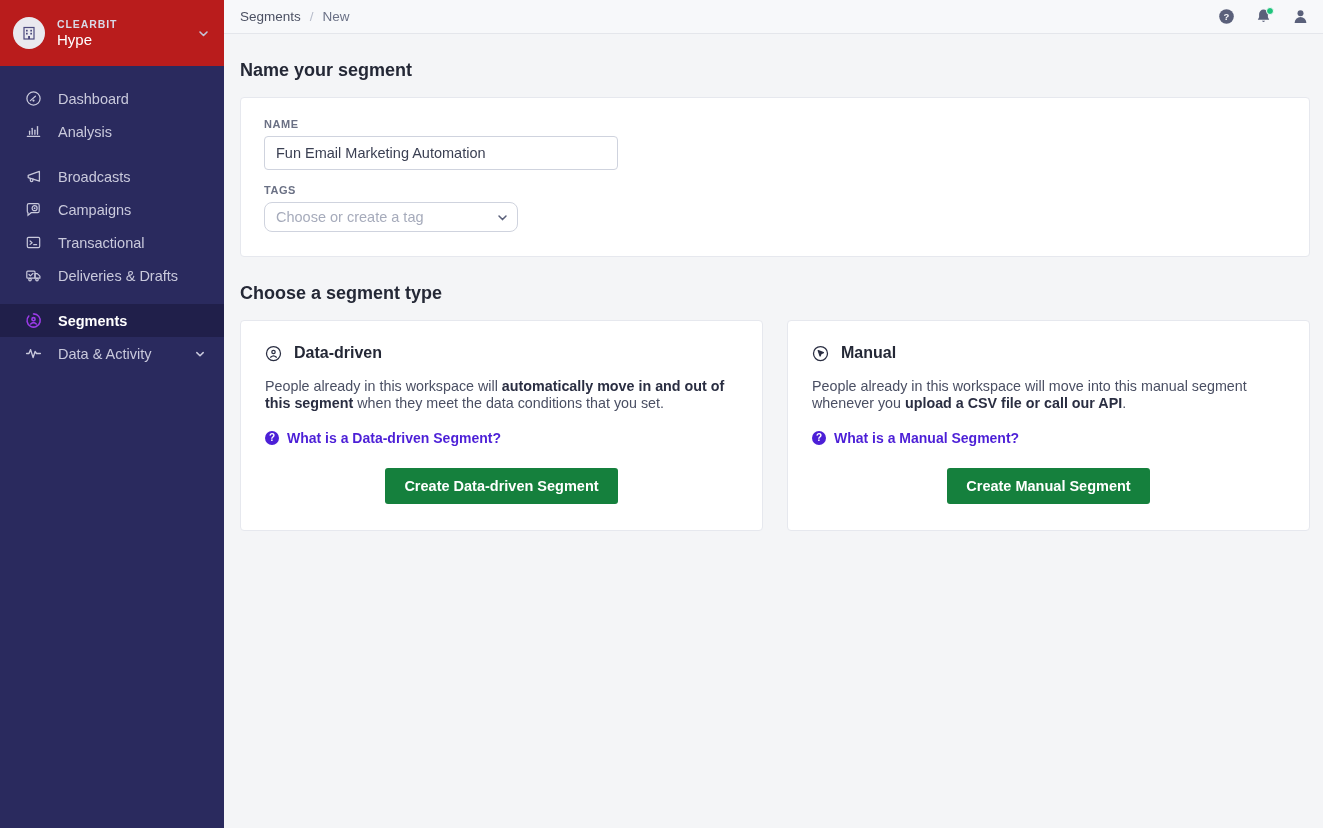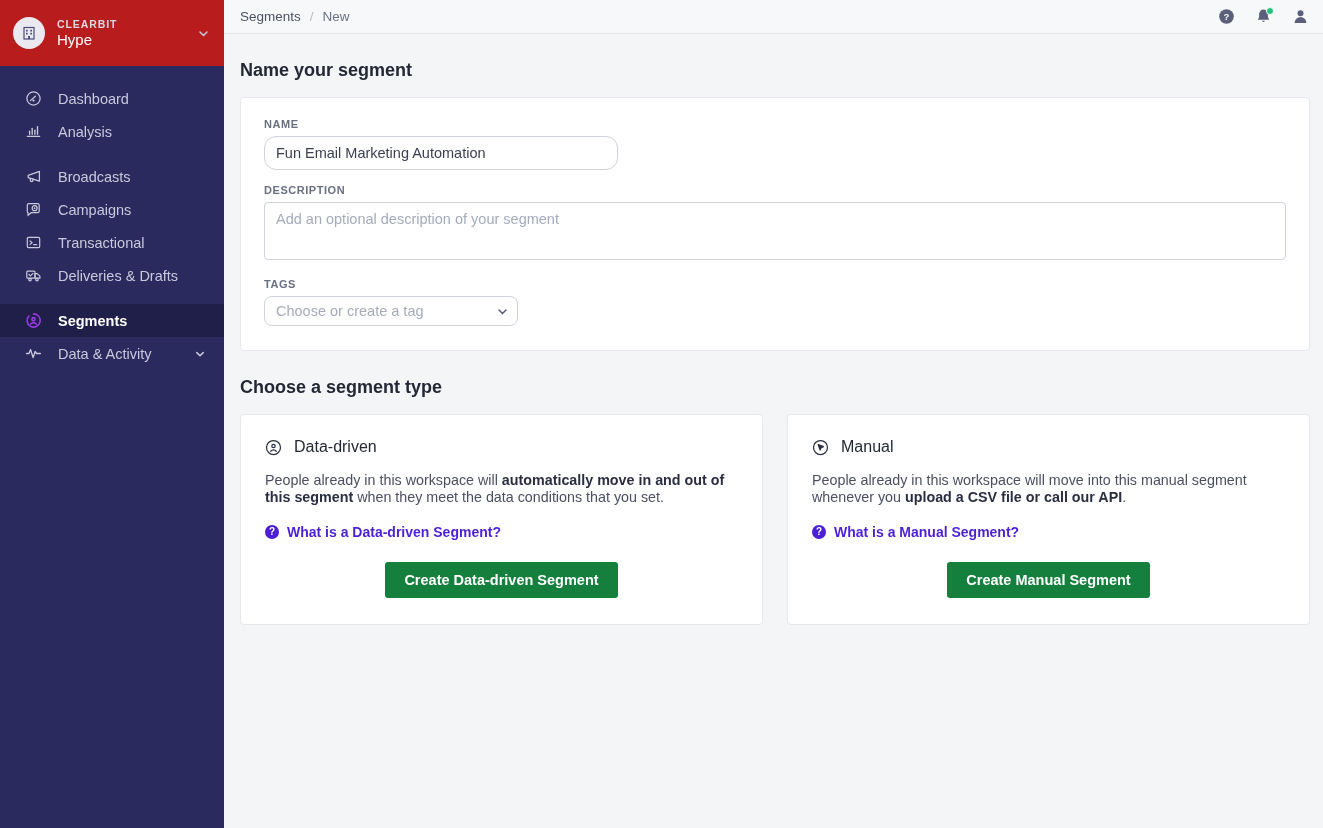--- a/index.html
+++ b/index.html
@@ -84,21 +84,21 @@
     border-radius: 4px;
   }
 
   .form-card { padding: 20px 23px 24px 23px; }
   .fld-label {
     font-size: 11px; font-weight: bold; letter-spacing: .55px;
     color: #6A7084; text-transform: uppercase; margin-bottom: 6px;
   }
   .txt-input {
     width: 354px; height: 34px;
-    border: 1px solid #CFD3DE; border-radius: 12px;
+    border: 1px solid #CFD3DE; border-radius: 4px;
     padding: 0 11px; font-size: 14.5px; color: #3A3F52;
     font-family: "Liberation Sans", sans-serif;
     background: #FFFFFF; outline: none;
   }
   .txt-area {
     width: 100%; height: 58px;
     border: 1px solid #CFD3DE; border-radius: 4px;
     padding: 8px 11px; font-size: 14.5px; color: #3A3F52;
     font-family: "Liberation Sans", sans-serif; resize: none; outline: none;
   }
@@ -115,21 +115,21 @@
   }
   .sel-chev {
     position: absolute; right: 9px; top: 0; height: 30px;
     display: flex; align-items: center; color: #5A607A; pointer-events: none;
   }
 
   .types { display: flex; gap: 24px; margin-top: 0; }
   .type-card { flex: 1; padding: 23px 24px 26px 24px; }
   .type-head { display: flex; align-items: center; gap: 12px; margin-bottom: 16px; }
   .type-head .ic { width: 17px; height: 17px; color: #2A2E42; display: flex; align-items: center; justify-content: center; }
-  .type-name { font-size: 16px; font-weight: normal; color: #242836; }
+  .type-name { font-size: 16px; font-weight: bold; color: #242836; }
   .type-desc { font-size: 14.3px; line-height: 17px; color: #4A4F63; }
   .type-desc b { color: #2A2E42; }
   .help-link {
     display: flex; align-items: center; gap: 8px;
     margin-top: 18px; cursor: pointer;
   }
   .help-badge {
     width: 14px; height: 14px; border-radius: 50%;
     background: #4C1FD7; color: #FFFFFF;
     font-size: 10px; font-weight: bold;
@@ -310,24 +310,20 @@
     <div class="content">
 
       <h1 class="sec-title">Name your segment</h1>
 
       <div class="card form-card">
         <div class="fld">
           <div class="fld-label">NAME</div>
           <input class="txt-input" type="text" value="Fun Email Marketing Automation" placeholder="Segment name" style="">
         </div>
         <div class="fld">
-          <div class="fld-label">DESCRIPTION</div>
-          <textarea class="txt-area" placeholder="Add an optional description of your segment" style=""></textarea>
-        </div>
-        <div class="fld">
           <div class="fld-label">TAGS</div>
           <div class="select-wrap">
             <div class="sel">Choose or create a tag</div>
             <span class="sel-chev">
               <svg width="13" height="13" viewBox="0 0 13 13" fill="none" stroke="currentColor" stroke-width="1.5" stroke-linecap="round" stroke-linejoin="round">
                   <polyline points="3,5 6.5,8.6 10,5"></polyline>
                 </svg>
             </span>
           </div>
         </div>

